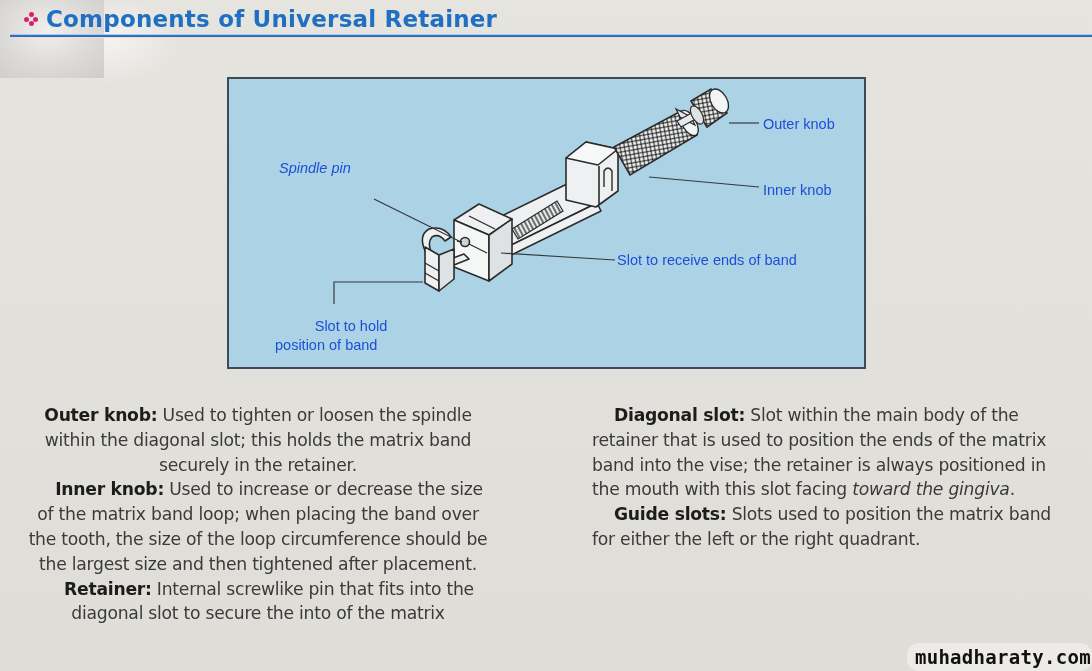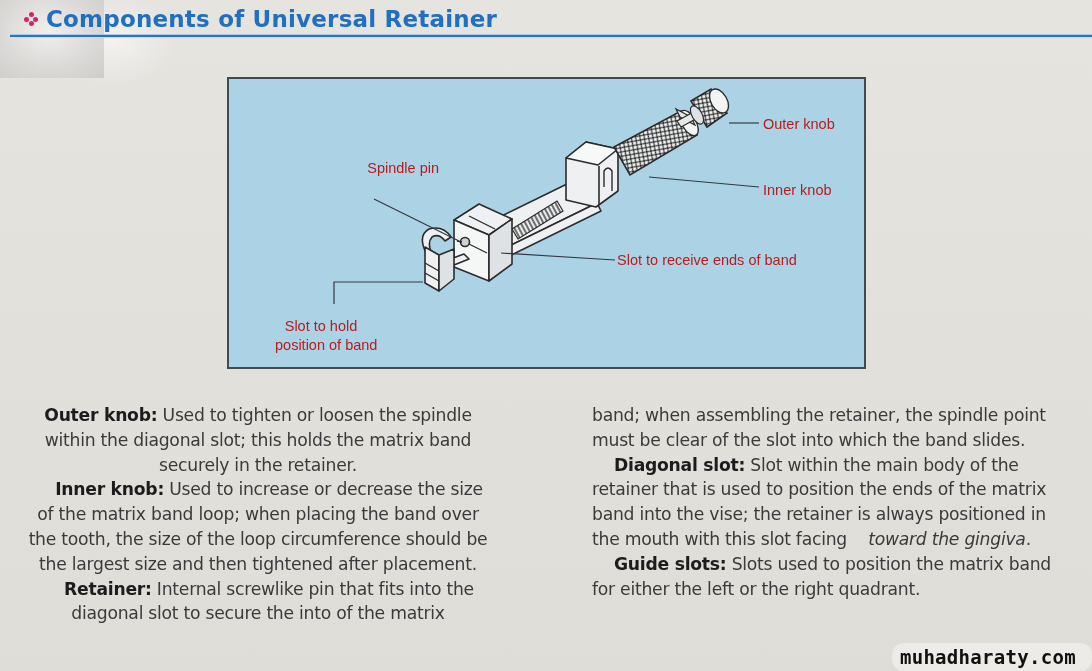--- a/index.html
+++ b/index.html
@@ -41,36 +41,36 @@
   }
   .figure {
     position: absolute; left: 227px; top: 77px; width: 639px; height: 292px;
     background: #acd3e5;
     border: 2px solid #3e4a55;
     box-sizing: border-box;
   }
   .figure svg { position: absolute; left: 0; top: 0; }
   .fig-label {
     position: absolute; font-family: "Liberation Sans", sans-serif;
-    font-size: 14.5px; color: #b91c1c; line-height: 19px; white-space: nowrap;
+    font-size: 14.5px; color: #1d4ed8; line-height: 19px; white-space: nowrap;
   }
   .text-col {
     position: absolute; top: 403px; font-family: "DejaVu Sans", sans-serif;
     font-size: 17.2px; line-height: 24.8px; color: #3a3a3a;
     letter-spacing: -0.25px;
   }
   .text-col .para { margin: 0; }
   .text-col .indent { text-indent: 22px; }
   .text-col b { color: #1c1c1c; font-weight: bold; }
-  .text-col i { font-style: italic; margin-left: 16px; }
+  .text-col i { font-style: italic; }
   .col-left { left: 23px; width: 470px; text-align: center; }
   .col-right { left: 592px; width: 480px; }
   .watermark {
     position: absolute; right: 0; top: 643px;
-    background: #ecebe8; padding: 0 16px 0 8px;
+    background: #ecebe8; padding: 0 1px 0 8px;
     font-family: "DejaVu Sans Mono", monospace; font-weight: bold;
     font-size: 19px; color: #111; line-height: 28px; letter-spacing: 0.3px; border-radius: 12px;
   }
 </style>
 </head>
 <body>
 
 <div class="page-bg"></div>
 <div class="corner-photo"></div>
 
@@ -150,44 +150,43 @@
 
     <g stroke="#34393e" stroke-width="1.2" fill="none">
       <path d="M145 120 L230 162"></path>
       <path d="M500 44 L530 44"></path>
       <path d="M420 98 L530 108"></path>
       <path d="M272 174 L386 181"></path>
       <path d="M105 225 L105 203 L194 203"></path>
     </g>
   </svg>
 
-  <div class="fig-label" style="left:70px;top:80px;width:140px;text-align:right;">
+  <div class="fig-label" style="left:50px;top:80px;width:140px;text-align:left;font-style:italic;">
     <div>Spindle pin</div>
   </div>
   <div class="fig-label" style="left:534px;top:36px;">Outer knob</div>
   <div class="fig-label" style="left:534px;top:102px;">Inner knob</div>
   <div class="fig-label" style="left:388px;top:172px;">Slot to receive ends of band</div>
-  <div class="fig-label" style="left:32px;top:238px;width:120px;text-align:center;">Slot to hold</div>
+  <div class="fig-label" style="left:62px;top:238px;width:120px;text-align:center;">Slot to hold</div>
   <div class="fig-label" style="left:46px;top:257px;">position of band</div>
 </div>
 
 <div class="text-col col-left">
   <p class="para">
     <b>Outer knob:</b><span> Used to tighten or loosen the spindle within the diagonal slot; this holds the matrix band securely in the retainer.</span>
   </p>
   <p class="para indent">
     <b>Inner knob:</b><span> Used to increase or decrease the size of the matrix band loop; when placing the band over the tooth, the size of the loop circumference should be the largest size and then tightened after placement.</span>
   </p>
   <p class="para indent">
     <b>Retainer:</b><span> Internal screwlike pin that fits into the diagonal slot to secure the into of the matrix</span>
   </p>
 </div>
 
 <div class="text-col col-right">
-  <p class="para">band; when assembling the retainer, the spindle point must be clear of the slot into which the band slides.</p>
   <p class="para indent">
     <b>Diagonal slot:</b><span> Slot within the main body of the retainer that is used to position the ends of the matrix band into the vise; the retainer is always positioned in the mouth with this slot facing </span><i>toward the gingiva</i><span>.</span>
   </p>
   <p class="para indent">
     <b>Guide slots:</b><span> Slots used to position the matrix band for either the left or the right quadrant.</span>
   </p>
 </div>
 
 <div class="watermark">muhadharaty.com</div>
 

